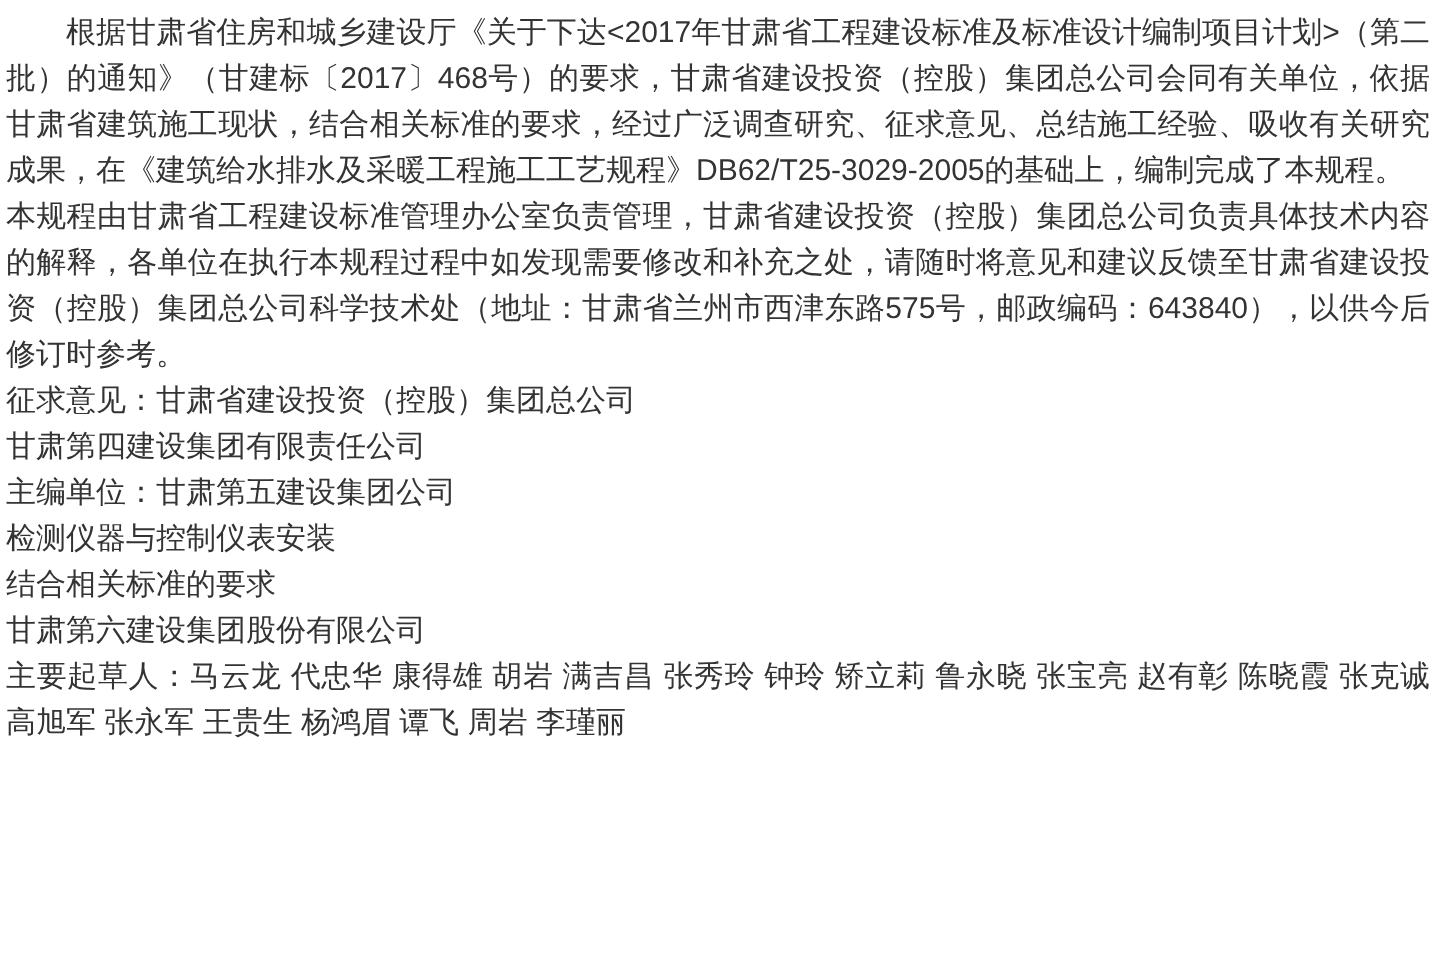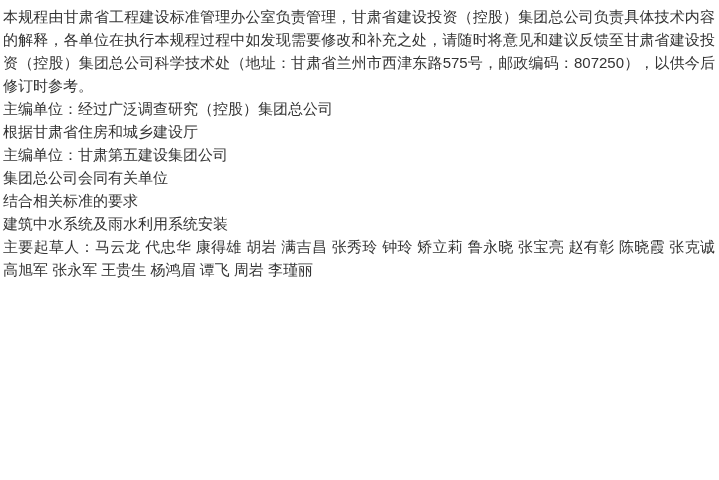--- a/index.html
+++ b/index.html
@@ -29,31 +29,32 @@
     padding: 0;
   }
   .doc p.indent-first {
     text-indent: 2em;
   }
 </style>
 </head>
 <body>
 
 <div class="doc">
+  <p class="indent-first">根据甘肃省住房和城乡建设厅《关于下达&lt;2017年甘肃省工程建设标准及标准设计编制项目计划&gt;（第二批）的通知》（甘建标〔2017〕468号）的要求，甘肃省建设投资（控股）集团总公司会同有关单位，依据甘肃省建筑施工现状，结合相关标准的要求，经过广泛调查研究、征求意见、总结施工经验、吸收有关研究成果，在《建筑给水排水及采暖工程施工工艺规程》DB62/T25-3029-2005的基础上，编制完成了本规程。</p>
 
 
-  <p>本规程由甘肃省工程建设标准管理办公室负责管理，甘肃省建设投资（控股）集团总公司负责具体技术内容的解释，各单位在执行本规程过程中如发现需要修改和补充之处，请随时将意见和建议反馈至甘肃省建设投资（控股）集团总公司科学技术处（地址：甘肃省兰州市西津东路575号，邮政编码：807250），以供今后修订时参考。</p>
+  <p>本规程由甘肃省工程建设标准管理办公室负责管理，甘肃省建设投资（控股）集团总公司负责具体技术内容的解释，各单位在执行本规程过程中如发现需要修改和补充之处，请随时将意见和建议反馈至甘肃省建设投资（控股）集团总公司科学技术处（地址：甘肃省兰州市西津东路575号，邮政编码：643840），以供今后修订时参考。</p>
 
-  <p>主编单位：经过广泛调查研究（控股）集团总公司</p>
+  <p>征求意见：甘肃省建设投资（控股）集团总公司</p>
 
-  <p>根据甘肃省住房和城乡建设厅</p>
+  <p>甘肃第四建设集团有限责任公司</p>
 
   <p>主编单位：甘肃第五建设集团公司</p>
 
-  <p>集团总公司会同有关单位</p>
+  <p>检测仪器与控制仪表安装</p>
 
   <p>结合相关标准的要求</p>
 
-  <p>建筑中水系统及雨水利用系统安装</p>
+  <p>甘肃第六建设集团股份有限公司</p>
 
   <p>主要起草人：马云龙 代忠华 康得雄 胡岩 满吉昌 张秀玲 钟玲 矫立莉 鲁永晓 张宝亮 赵有彰 陈晓霞 张克诚 高旭军 张永军 王贵生 杨鸿眉 谭飞 周岩 李瑾丽</p>
 
 </div>
 
 </body></html>

